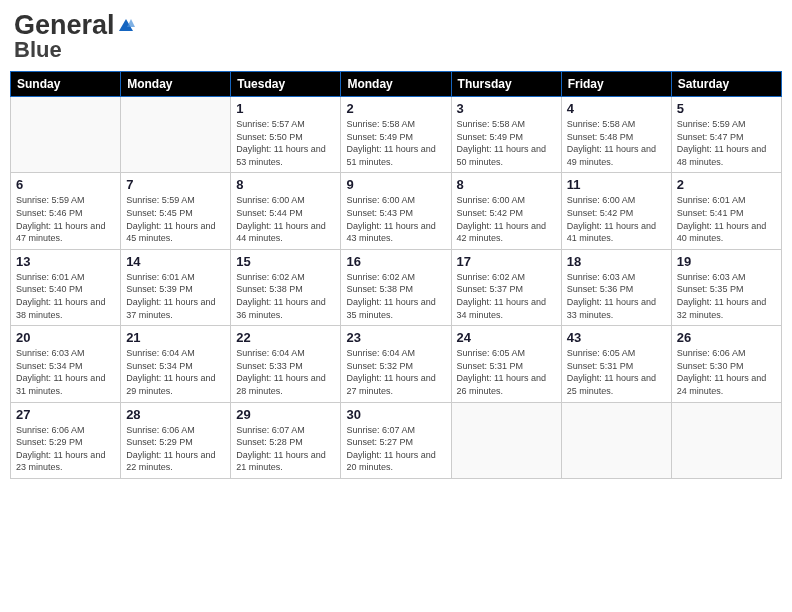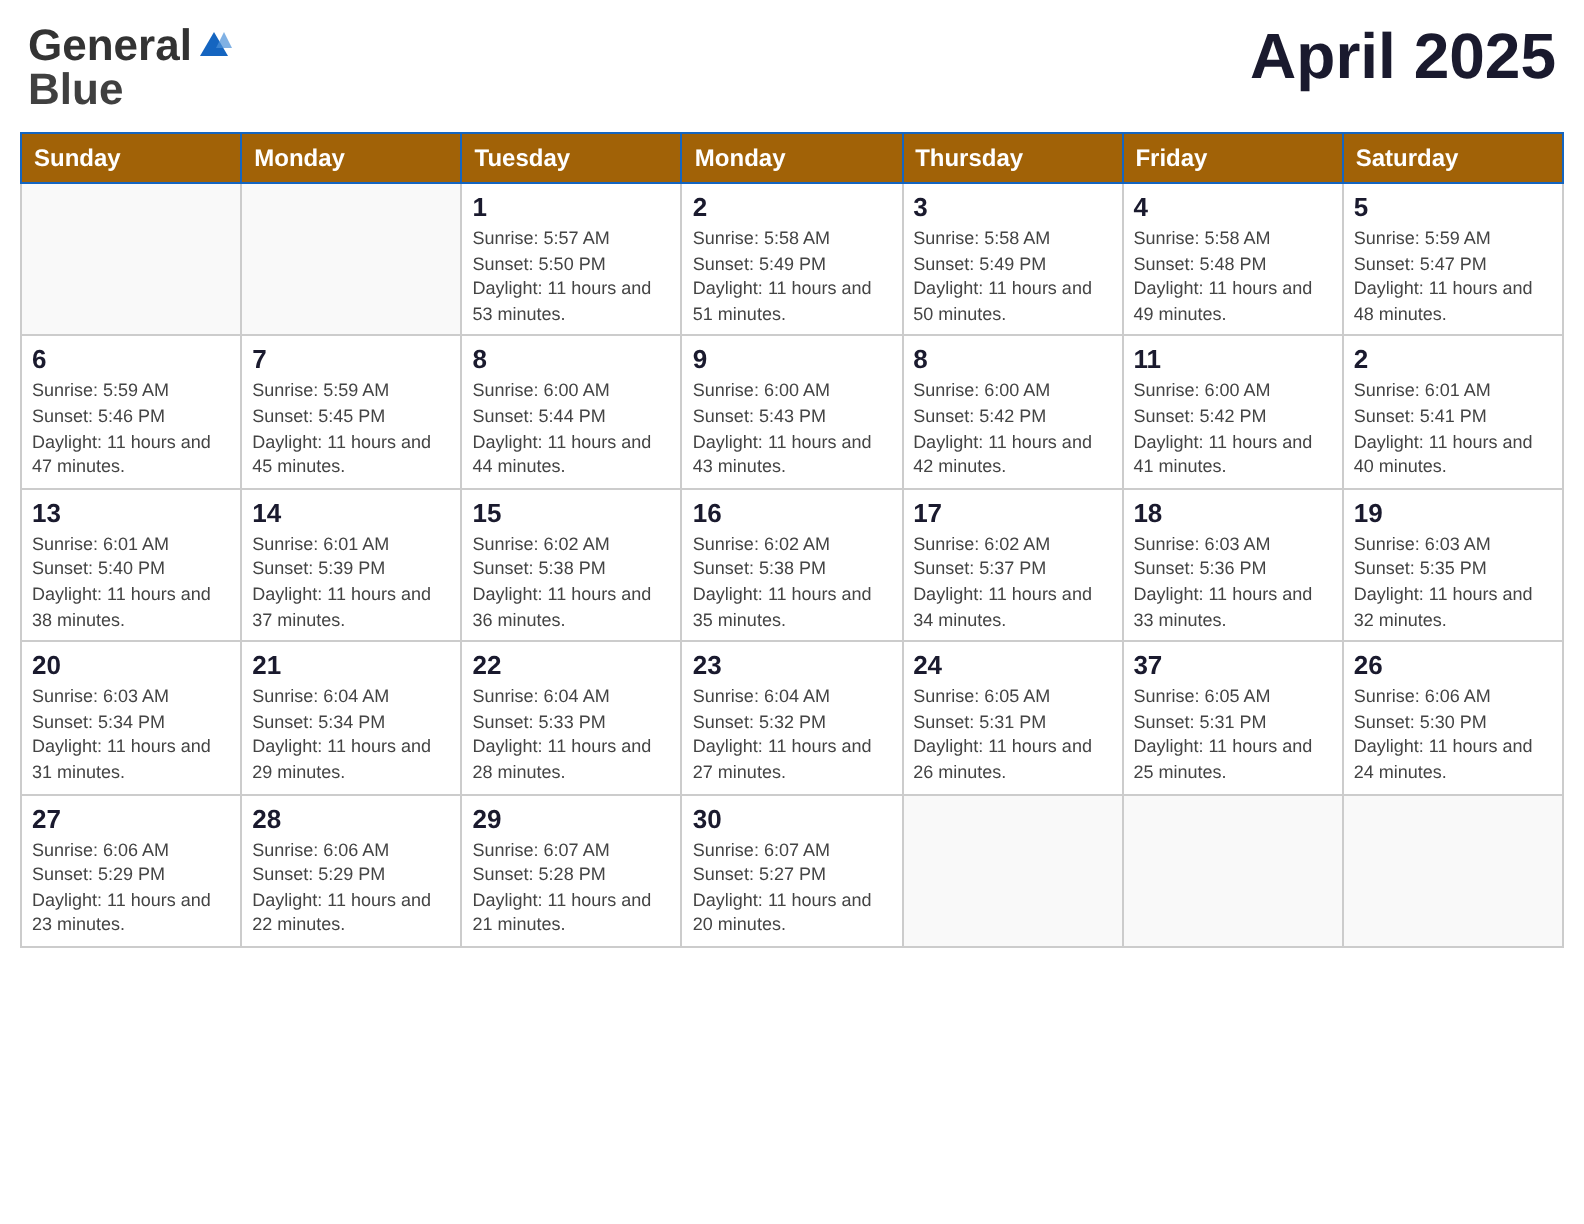--- a/index.html
+++ b/index.html
@@ -33,21 +33,21 @@
     .location {
       font-size: 14px;
       color: #333;
     }
     .calendar {
       width: 100%;
       border-collapse: collapse;
       border: 1px solid #ccc;
     }
     .calendar th {
-      background: #a16207;
+      background: #000000;
       color: #fff;
       font-size: 12px;
       font-weight: bold;
       padding: 5px 6px;
       text-align: left;
       border: 1px solid #1565c0;
     }
     .calendar td {
       border: 1px solid #ccc;
       vertical-align: top;
@@ -73,30 +73,29 @@
       color: #444;
       line-height: 1.4;
     }
   </style>
 </head>
 <body>
 
 <div class="header">
   <div class="logo">
     <div style="display:flex;align-items:center;gap:2px;">
-      <span style="font-size:22px;font-weight:bold;color:#333;">General</span>
+      <span style="font-size:27px;font-weight:bold;color:#333;">General</span>
       <svg width="18" height="18" viewBox="0 0 18 18">
         <polygon points="9,2 16,14 2,14" fill="#1565c0"></polygon>
         <polygon points="14,2 18,10 10,10" fill="#4a90d9" opacity="0.7"></polygon>
       </svg>
     </div>
     <span style="font-size:22px;font-weight:bold;color:#404040;margin-top:-4px;">Blue</span>
   </div>
   <div class="title-block">
-    <div class="month-year">April 2025</div>
   </div>
 </div>
 
 <table class="calendar">
   <thead>
     <tr>
     <th>Sunday</th>
         <th>Monday</th>
         <th>Tuesday</th>
         <th>Monday</th>
@@ -253,21 +252,21 @@
 Sunset: 5:32 PM
 Daylight: 11 hours and 27 minutes.</div>
         </td>
         <td>
           <span class="day-number">24</span>
           <div class="day-detail" style="white-space: pre-line;">Sunrise: 6:05 AM
 Sunset: 5:31 PM
 Daylight: 11 hours and 26 minutes.</div>
         </td>
         <td>
-          <span class="day-number">37</span>
+          <span class="day-number">43</span>
           <div class="day-detail" style="white-space: pre-line;">Sunrise: 6:05 AM
 Sunset: 5:31 PM
 Daylight: 11 hours and 25 minutes.</div>
         </td>
         <td>
           <span class="day-number">26</span>
           <div class="day-detail" style="white-space: pre-line;">Sunrise: 6:06 AM
 Sunset: 5:30 PM
 Daylight: 11 hours and 24 minutes.</div>
         </td>

